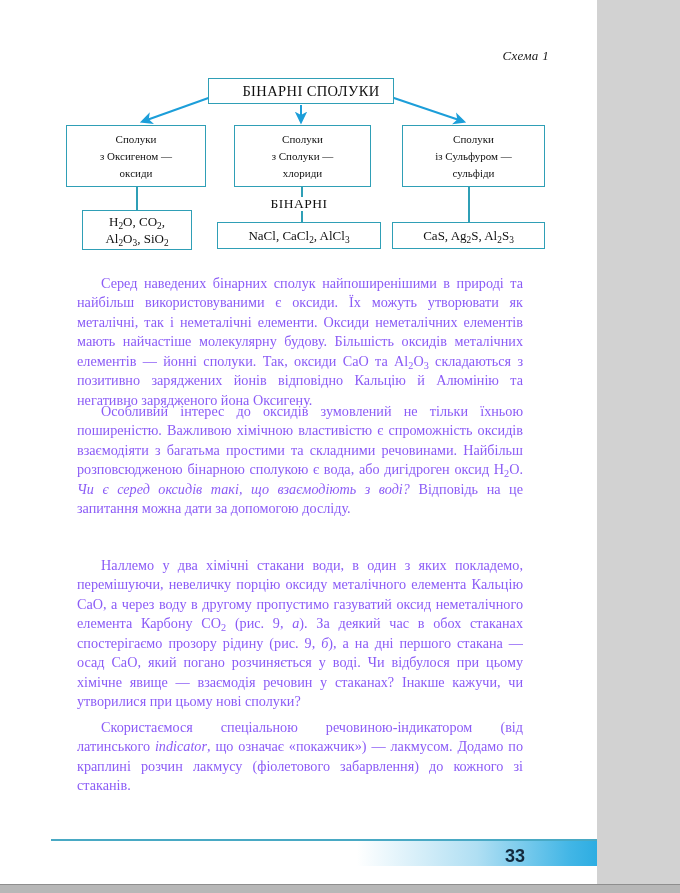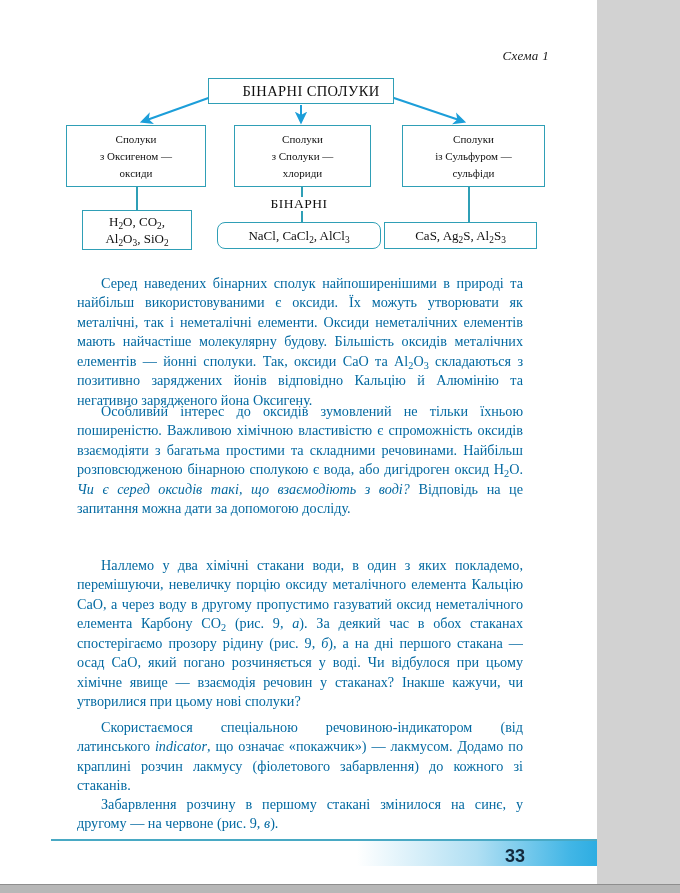--- a/index.html
+++ b/index.html
@@ -83,22 +83,22 @@
     letter-spacing: .4px;
     padding-left: 24px;
   }
   .dbox.cat { height: 62px; }
   .dbox.cat.c1 { left: 4px;   top: 47px; width: 140px; }
   .dbox.cat.c2 { left: 172px; top: 47px; width: 137px; }
   .dbox.cat.c3 { left: 340px; top: 47px; width: 143px; }
 
   .dbox.ex { font-size: 13px; }
   .dbox.ex.e1 { left: 20px;  top: 132px; width: 110px; height: 40px; }
-  .dbox.ex.e2 { left: 155px; top: 144px; width: 164px; height: 27px; border-radius: 8px; }
-  .dbox.ex.e3 { left: 322px; top: 144px; width: 153px; height: 27px; }
+  .dbox.ex.e2 { left: 155px; top: 144px; width: 164px; height: 27px; }
+  .dbox.ex.e3 { left: 330px; top: 144px; width: 153px; height: 27px; }
 
   .examples-label {
     position: absolute;
     left: 171px;
     top: 118px;
     width: 132px;
     text-align: center;
     font-size: 13.5px;
     letter-spacing: .5px;
     color: #101010;
@@ -120,21 +120,21 @@
 
   
   .body-text {
     position: absolute;
     left: 77px;
     width: 446px;
     font-size: 14.2px;
     line-height: 19.45px;
     text-align: justify;
     text-justify: inter-word;
-    color: #0369a1;
+    color: #8b5cf6;
     hyphens: manual;
   }
   .body-text p { margin: 0; text-indent: 24px; }
   .body-text i { font-style: italic; }
   sub { font-size: .72em; vertical-align: -.28em; line-height: 0; }
 
   #para1 { top: 268px; }
   #para2 { top: 396px; }
   #demo-heading {
     position: absolute;
@@ -271,23 +271,20 @@
   <div class="body-text" id="para3">
     <p><span>Наллемо у два хімічні стакани води, в один з яких покладемо,
       перемішуючи, невеличку порцію оксиду металічного елемента Кальцію CaO, а через воду в другому пропустимо
       газуватий оксид неметалічного елемента Карбону CO<sub>2</sub> (рис. 9, </span><i>а</i><span>). За деякий час в обох стаканах спостерігаємо прозору рідину (рис. 9, </span><i>б</i><span>), а на дні першого стакана — осад CaO, який погано розчиняється у воді. Чи відбулося при цьому хімічне явище — взаємодія речовин у стаканах? Інакше кажучи, чи утворилися при цьому нові сполуки?</span></p>
   </div>
 
   <div class="body-text" id="para4">
     <p><span>Скористаємося спеціальною речовиною-індикатором (від латинського </span><i>indicator</i><span>, що означає «покажчик») — лакмусом. Додамо по краплині розчин лакмусу (фіолетового забарвлення) до кожного зі стаканів.</span></p>
   </div>
 
-  <div class="body-text" id="para5">
-    <p><span>Забарвлення розчину в першому стакані змінилося на синє, у другому — на червоне (рис. 9, </span><i>в</i><span>).</span></p>
-  </div>
 
   <div id="footer-rule"></div>
   <div id="footer-bar"></div>
   <div id="page-number">33</div>
 
 </div>
 
 <div id="gutter"></div>
 <div id="bottom-edge"></div>
 

